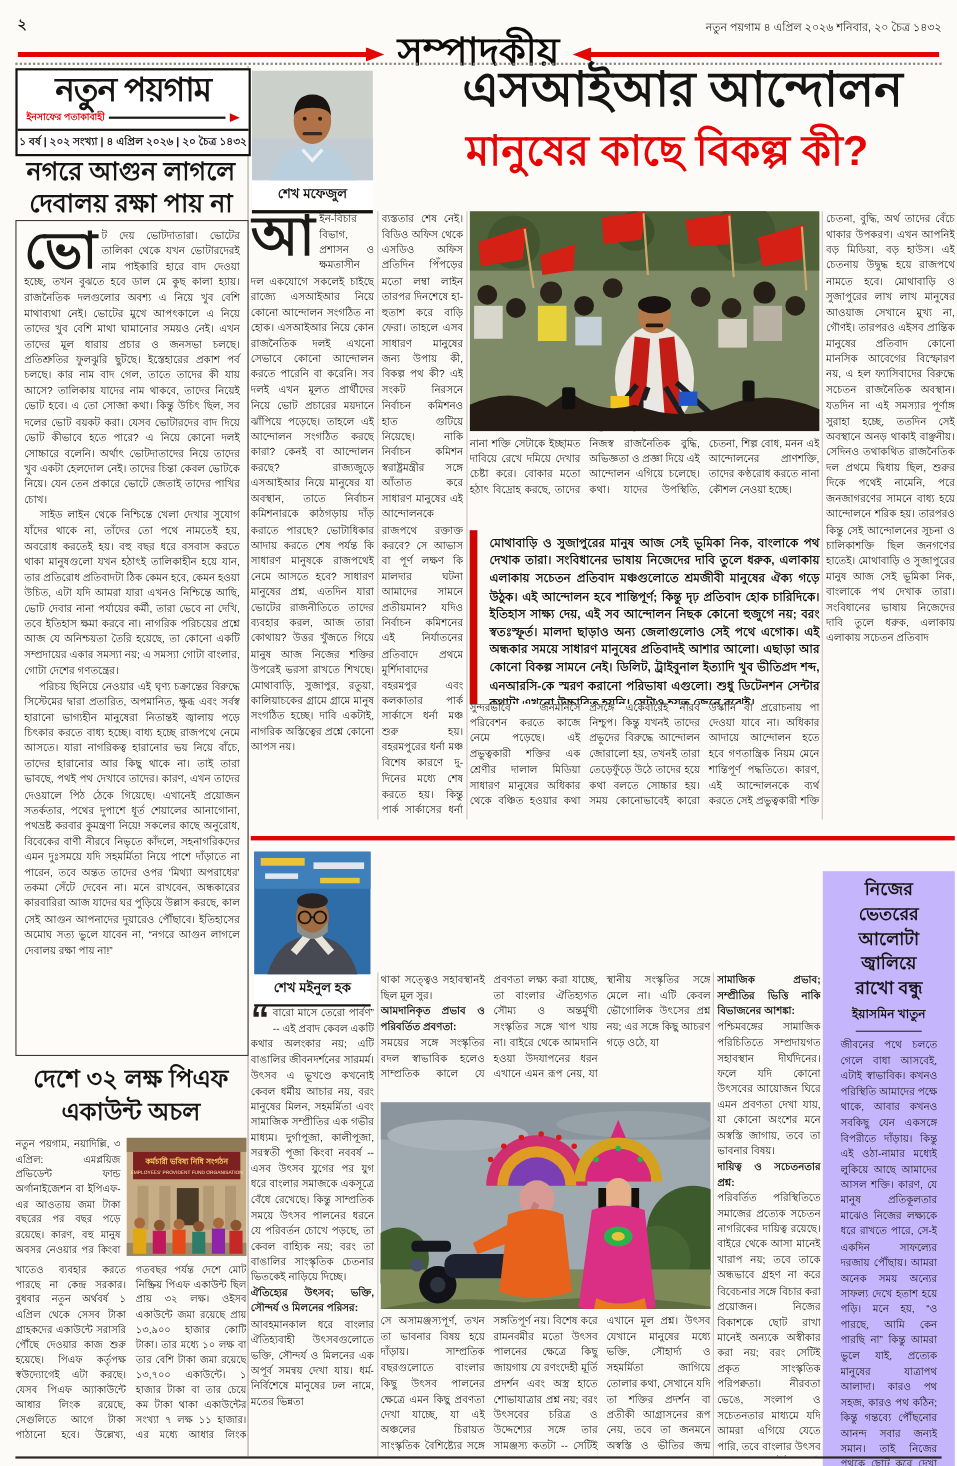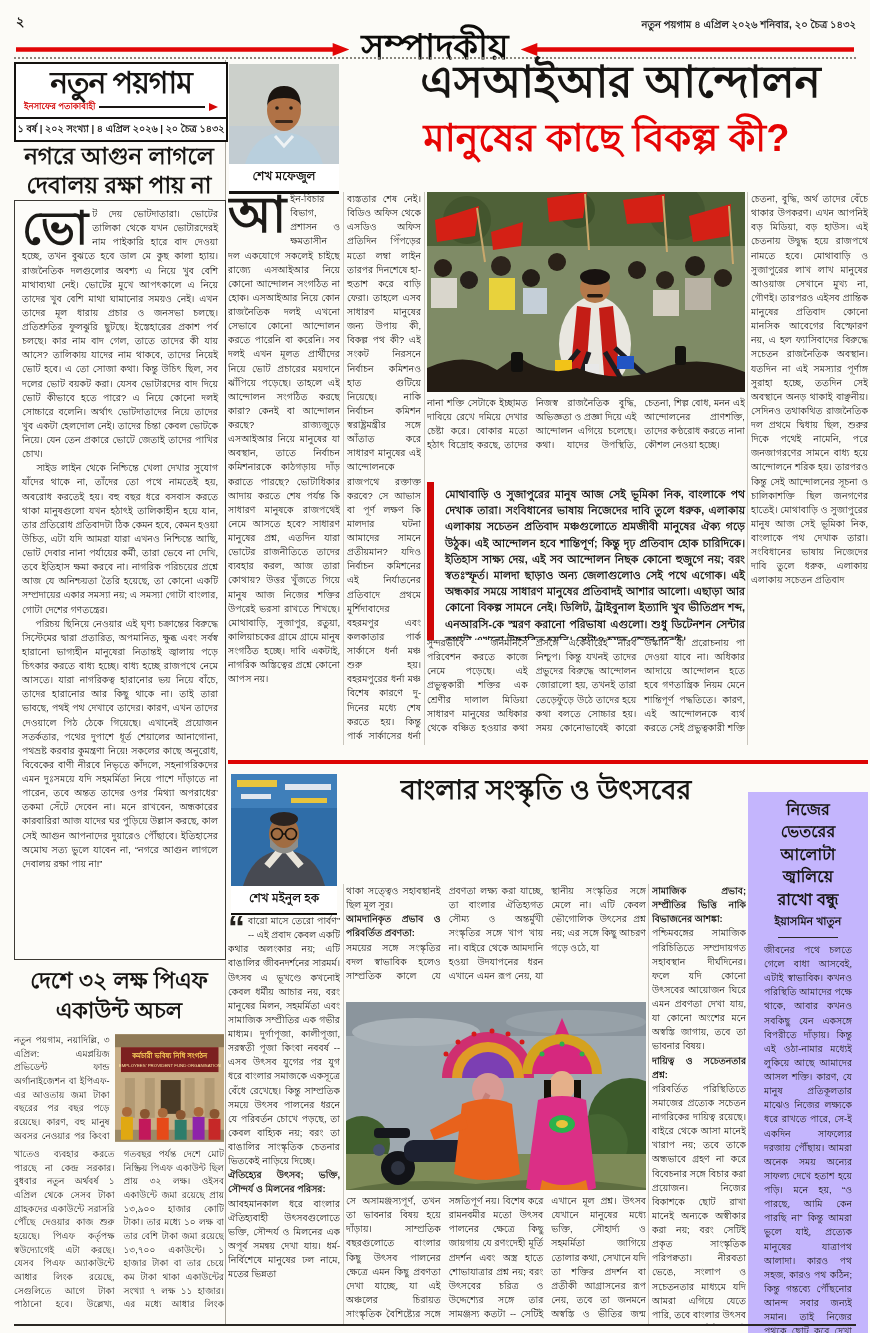--- a/index.html
+++ b/index.html
@@ -3,21 +3,21 @@
 <meta charset="utf-8">
 <style>
   html,body{margin:0;padding:0;background:#e8e6e0;}
   #page{position:relative;width:870px;height:1333px;background:#fcfbf7;margin:0 auto;
         font-family:"Liberation Sans","DejaVu Sans",sans-serif;color:#171513;overflow:hidden;}
   .abs{position:absolute;}
   .bodytext{font-size:9.3px;line-height:1.52;text-align:justify;overflow:hidden;color:#1c1a17;}
   .divider{position:absolute;width:1px;background:#c9c5bc;}
   
   .pagenum{font-size:13px;font-weight:bold;}
-  .dateline{font-size:10px;font-weight:bold;color:#222;margin-left:15px;}
+  .dateline{font-size:10px;font-weight:normal;color:#222;margin-left:15px;}
   .banner-row{display:flex;align-items:center;gap:12px;}
   .banner-bar{flex:1;height:13px;background:#e20606;}
   .bar-l{clip-path:polygon(0 32%,95% 32%,95% 0,100% 50%,95% 100%,95% 68%,0 68%);}
   .bar-r{clip-path:polygon(0 50%,5% 0,5% 32%,100% 32%,100% 68%,5% 68%,5% 100%);}
   .banner-title{font-size:35px;font-weight:900;letter-spacing:0;color:#0d0c0a;white-space:nowrap;}
   .dotted-rule{border-top:2px dotted #8a867d;}
   
   .masthead-box{border:2px solid #14120f;background:#fff;}
   .logo{font-size:30px;font-weight:900;text-align:center;line-height:1.08;letter-spacing:-1px;padding-top:3px;}
   .tagline-row{display:flex;align-items:center;gap:4px;padding:1px 8px 3px 8px;}
@@ -234,21 +234,20 @@
       <g stroke="#16120e" stroke-width="1.6" fill="none">
         <circle cx="46" cy="60" r="5.5"></circle>
           <circle cx="60" cy="60" r="5.5"></circle>
           <line x1="51.5" y1="60" x2="54.5" y2="60"></line>
       </g>
     </svg>
     <div class="byline">শেখ মইনুল হক</div>
   </div>
 
   <div class="abs h-culture" style="left:346px;top:772px;width:400px;">
-    <div>বাংলার সংস্কৃতি ও উৎসবের</div>
   </div>
 
   <div class="abs bodytext" style="left:228px;top:914px;width:112px;height:412px;">
     <span class="qmark">“</span>
     <span>বারো মাসে তেরো পার্বণ” -- এই প্রবাদ কেবল একটি কথার অলংকার নয়; এটি বাঙালির জীবনদর্শনের সারমর্ম। উৎসব এ ভূখণ্ডে কখনোই কেবল ধর্মীয় আচার নয়, বরং মানুষের মিলন, সহমর্মিতা এবং সামাজিক সম্প্রীতির এক গভীর মাধ্যম। দুর্গাপূজা, কালীপূজা, সরস্বতী পূজা কিংবা নববর্ষ -- এসব উৎসব যুগের পর যুগ ধরে বাংলার সমাজকে একসূত্রে বেঁধে রেখেছে। কিন্তু সাম্প্রতিক সময়ে উৎসব পালনের ধরনে যে পরিবর্তন চোখে পড়ছে, তা কেবল বাহ্যিক নয়; বরং তা বাঙালির সাংস্কৃতিক চেতনার ভিতকেই নাড়িয়ে দিচ্ছে।</span>
     <div class="subhead">ঐতিহ্যের উৎসব; ভক্তি, সৌন্দর্য ও মিলনের পরিসর:</div>
     <span>আবহমানকাল ধরে বাংলার ঐতিহ্যবাহী উৎসবগুলোতে ভক্তি, সৌন্দর্য ও মিলনের এক অপূর্ব সমন্বয় দেখা যায়। ধর্ম-নির্বিশেষে মানুষের ঢল নামে, মতের ভিন্নতা</span>
   </div>
 
   <div class="abs cols3 bodytext" style="left:346px;top:884px;width:300px;height:114px;">

